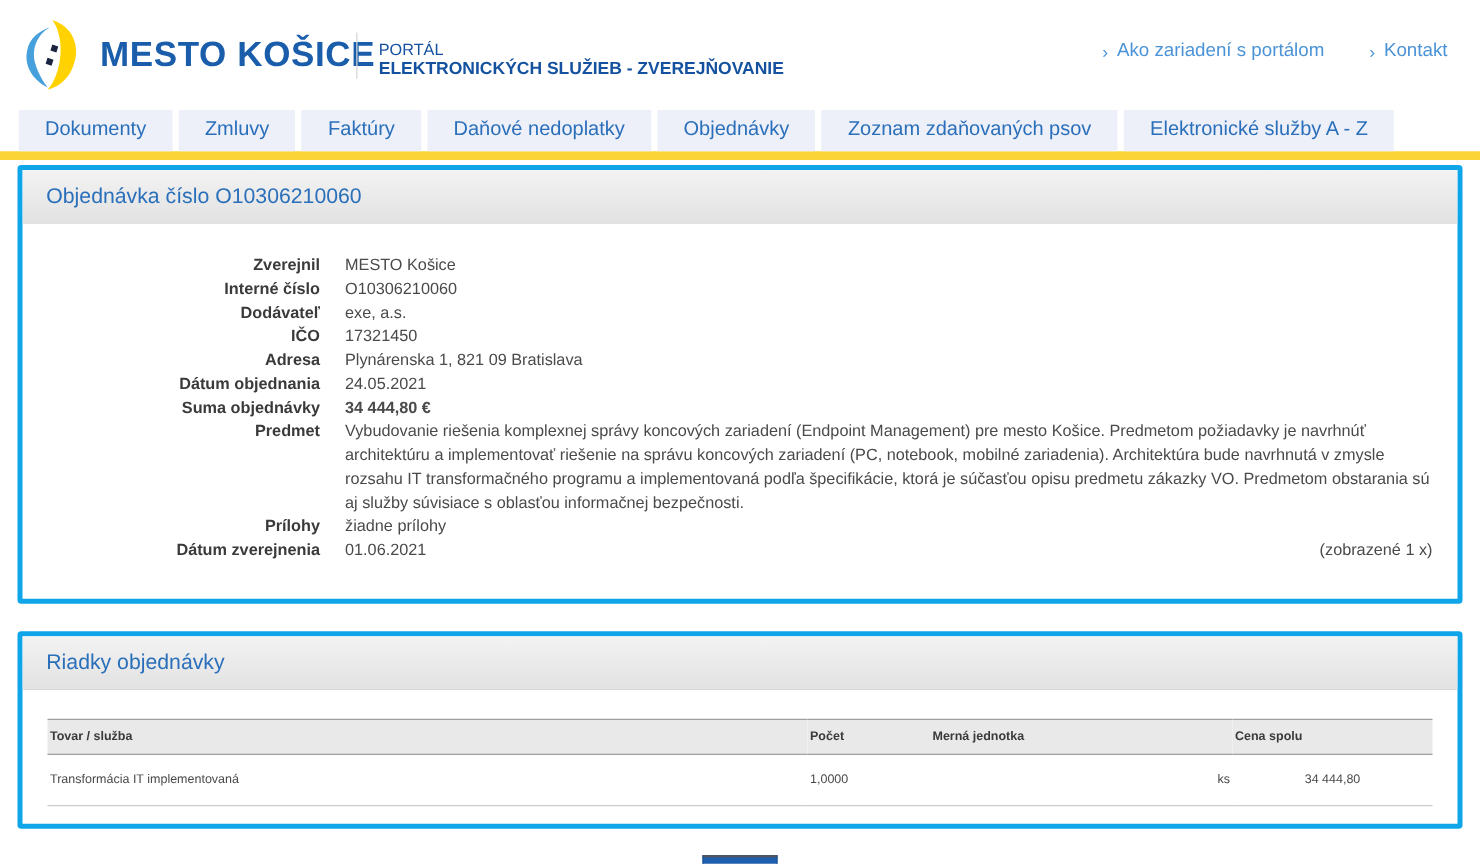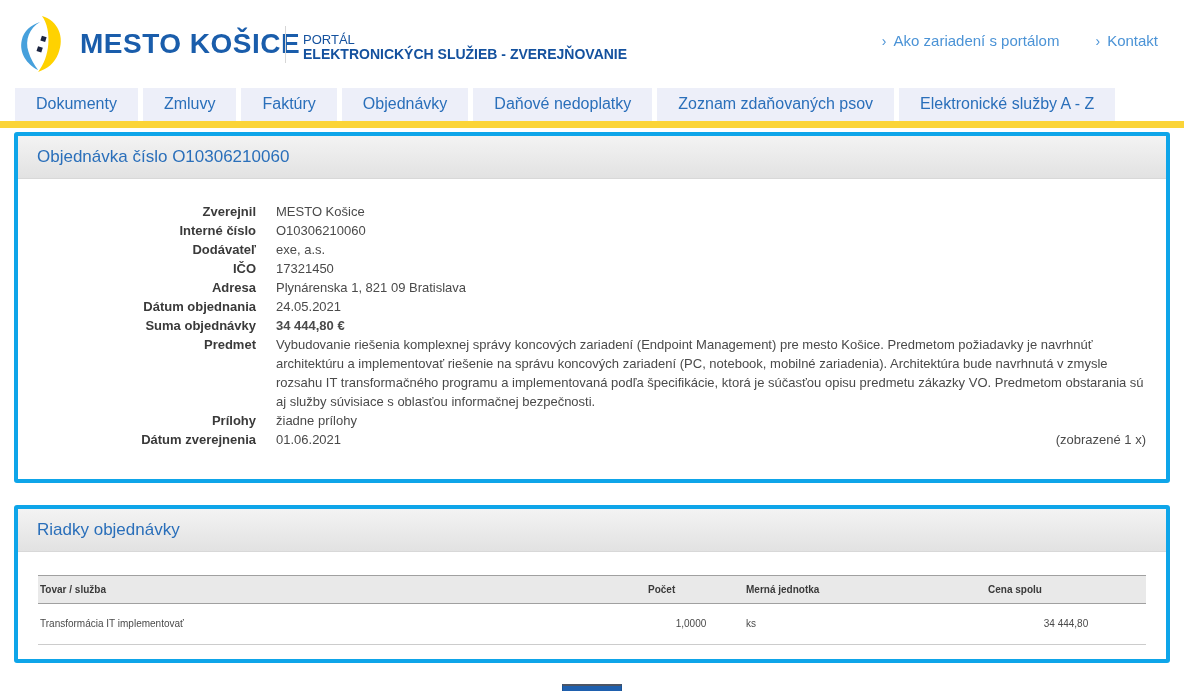--- a/index.html
+++ b/index.html
@@ -39,22 +39,22 @@
   .field-value.bold { font-weight:bold; }
   .views-note { margin-left:auto; padding-left:20px; white-space:nowrap; color:#4a4a4a; }
   .panel-lines { margin-top:22px; }
   .panel-lines .panel-body { padding:23px 20px 14px; }
   table.lines-table { width:100%; border-collapse:collapse; font-size:10px; color:#4a4a4a; }
   .lines-table th {
     background:#e9e9e9; border-top:1px solid #a0a0a0; border-bottom:1px solid #a0a0a0;
     font-weight:bold; color:#3a3a3a; text-align:left; padding:8px 2px;
   }
   .lines-table td { padding:14px 2px 15px; border-bottom:1px solid #cccccc; }
-  .col-qty { width:90px; text-align:center; }
-  .col-unit { width:250px; padding-left:10px !important; }
+  .col-qty { width:90px; text-align:left; }
+  .col-unit { width:250px; padding-left:10px !important;text-align:right; }
   .col-total { width:160px; text-align:center; }
   .back-row { text-align:center; padding:21px 0 14px; }
   .back-button {
     background:#1f60ae; color:#ffffff; font-family:"Liberation Sans", sans-serif;
     font-size:14px; padding:6px 14px 7px; border:1px solid #1b5394; border-top:2px solid #4d5564;
     cursor:pointer; border-radius:0;
   }
 </style>
 </head>
 <body>
@@ -83,22 +83,22 @@
       <span class="arrow">›</span>
       <span>Kontakt</span>
     </a>
   </div>
 </header>
 
 <nav class="main-nav">
   <a class="nav-tab">Dokumenty</a>
   <a class="nav-tab">Zmluvy</a>
   <a class="nav-tab">Faktúry</a>
+  <a class="nav-tab">Daňové nedoplatky</a>
   <a class="nav-tab">Objednávky</a>
-  <a class="nav-tab">Daňové nedoplatky</a>
   <a class="nav-tab">Zoznam zdaňovaných psov</a>
   <a class="nav-tab">Elektronické služby A - Z</a>
 </nav>
 <div class="yellow-bar"></div>
 
 <main class="content">
 
   <section class="panel panel-detail">
     <div class="panel-header">Objednávka číslo O10306210060</div>
     <div class="panel-body">
@@ -153,21 +153,21 @@
         <thead>
           <tr>
             <th>Tovar / služba</th>
             <th class="col-qty">Počet</th>
             <th class="col-unit">Merná jednotka</th>
             <th class="col-total">Cena spolu</th>
           </tr>
         </thead>
         <tbody>
           <tr>
-            <td>Transformácia IT implementovať</td>
+            <td>Transformácia IT implementovaná</td>
             <td class="col-qty">1,0000</td>
             <td class="col-unit">ks</td>
             <td class="col-total">34 444,80</td>
           </tr>
         </tbody>
       </table>
     </div>
   </section>
 
   <div class="back-row">

